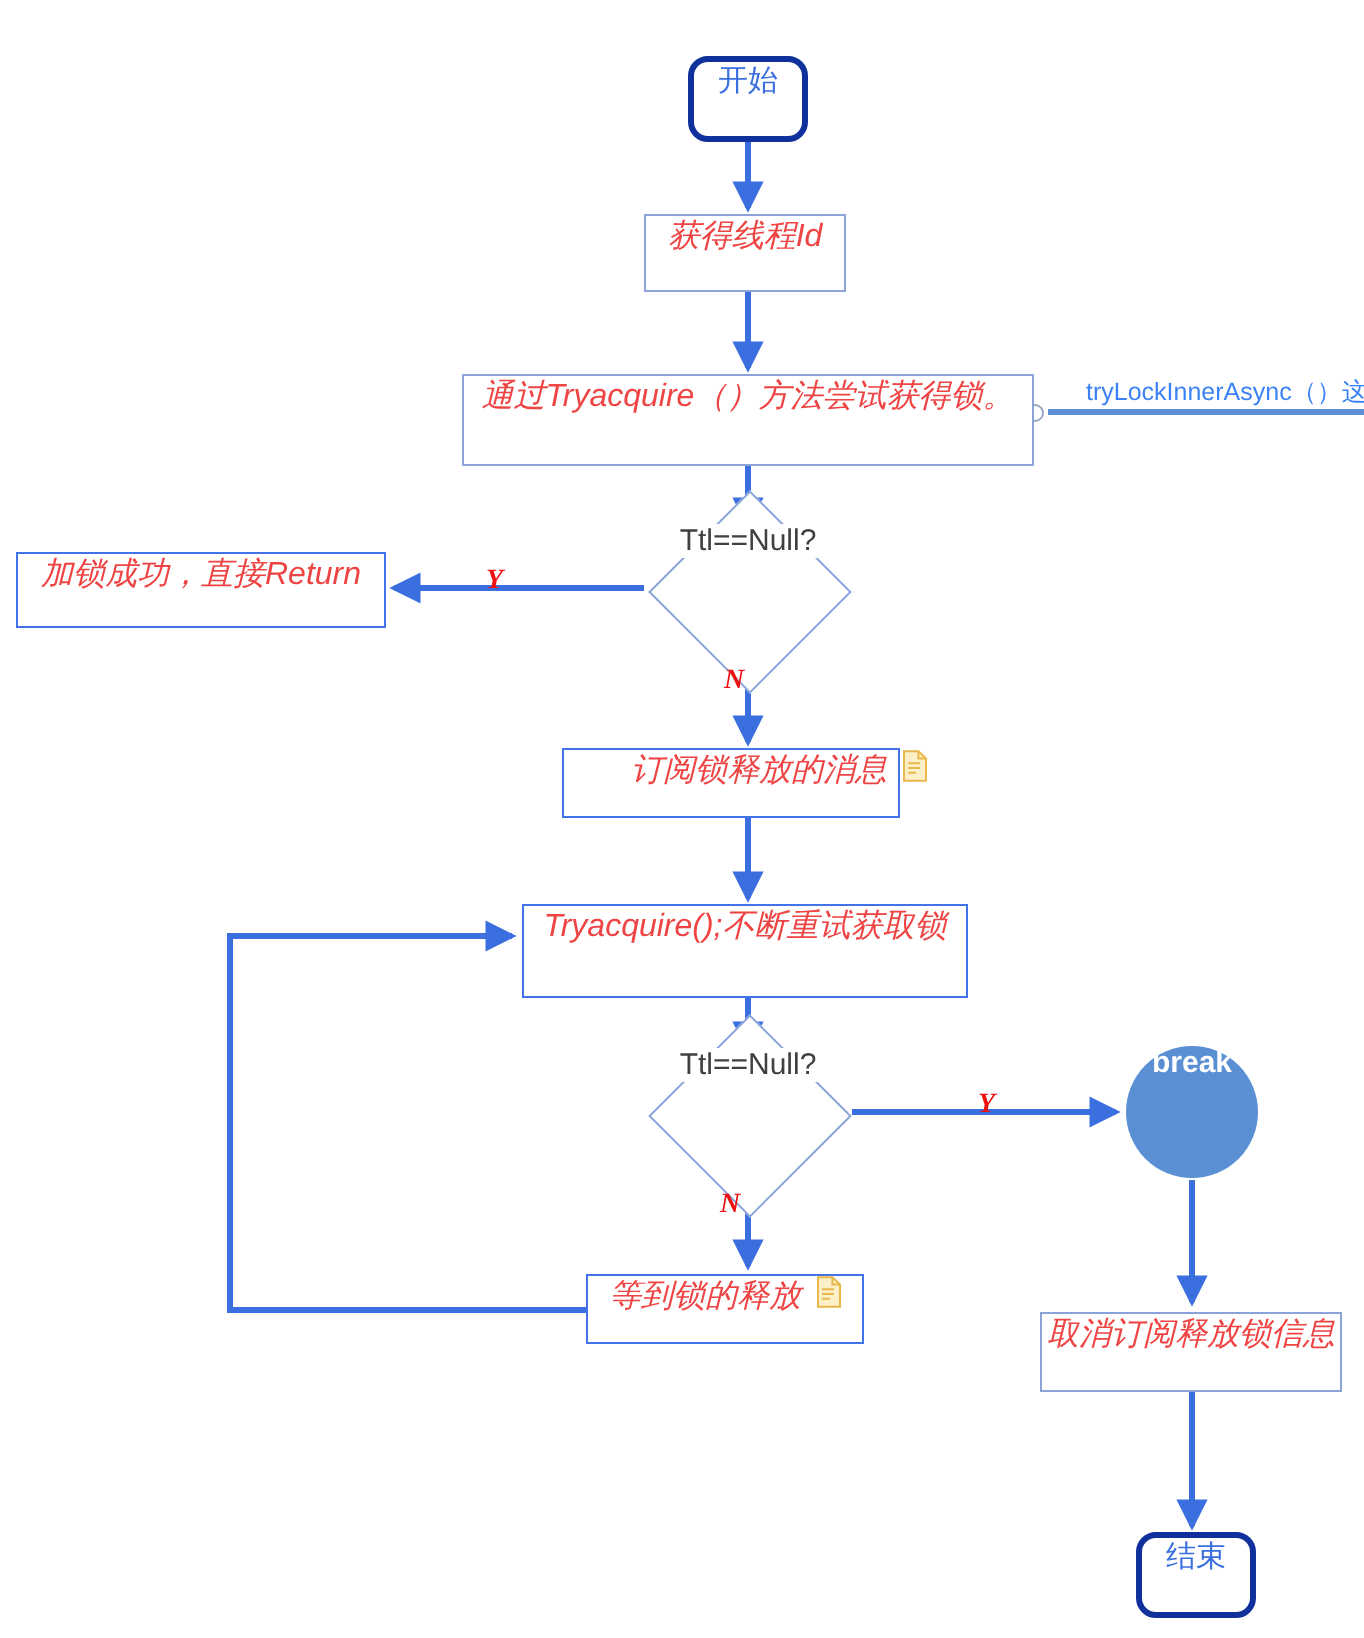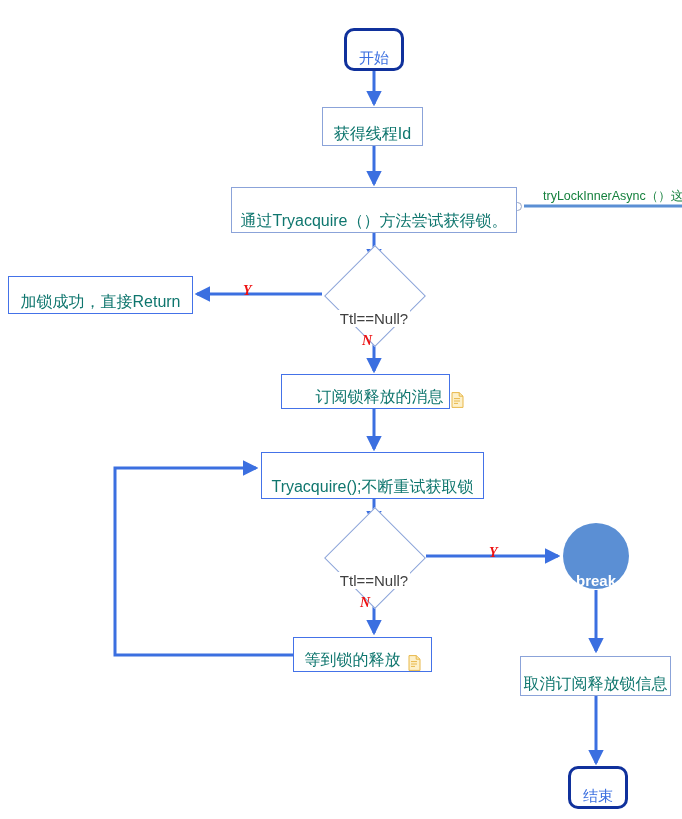--- a/index.html
+++ b/index.html
@@ -5,34 +5,34 @@
 <style>
   html,body{margin:0;padding:0;}
   body{
     width:682px;height:819px;background:#ffffff;
     font-family:"Liberation Sans","DejaVu Sans",sans-serif;
     overflow:hidden;
   }
   #canvas{position:relative;width:682px;height:819px;}
   svg.edges{position:absolute;left:0;top:0;width:682px;height:819px;pointer-events:none;}
 
-  .node{position:absolute;box-sizing:border-box;display:flex;align-items:flex-end;justify-content:center;}
+  .node{position:absolute;box-sizing:border-box;display:flex;align-items:flex-start;justify-content:center;}
   .node .txt{white-space:nowrap;}
 
   
   .terminator{
     border:3px solid #10319c;border-radius:10px;background:#ffffff;
   }
   .terminator .txt{color:#3b6fe0;font-size:15px;}
 
   
   .process{
     border:1px solid #8ba3d9;background:#ffffff;
   }
-  .process .txt{color:#0f766e;font-size:16px;}
+  .process .txt{color:#ef4444;font-size:16px;font-style:italic;}
 
   .process.strong{border:1px solid #4472e8;}
 
   
   .diamond{background:transparent;}
   .diamond .dshape{
     position:absolute;left:50%;top:50%;
     width:70px;height:70px;margin-left:-35px;margin-top:-35px;
     border:1px solid #8ba3d9;background:#ffffff;
     transform:rotate(45deg);
@@ -46,21 +46,21 @@
   .circle .txt{color:#ffffff;font-size:15px;font-weight:bold;}
 
   
   .branch-label{
     position:absolute;color:#ee1111;font-size:14px;font-weight:bold;
     font-style:italic;font-family:"Liberation Serif","DejaVu Serif",serif;
   }
 
   
   .side-note{
-    position:absolute;color:#15803d;font-size:12.5px;white-space:nowrap;
+    position:absolute;color:#3b82f6;font-size:12.5px;white-space:nowrap;
   }
 
   
   .note-icon{
     display:inline-block;vertical-align:middle;width:13px;height:16px;margin-left:7px;
   }
   .connector-dot{
     position:absolute;width:9px;height:9px;border-radius:50%;
     border:1px solid #9aa7c4;background:#ffffff;box-sizing:border-box;
   }

